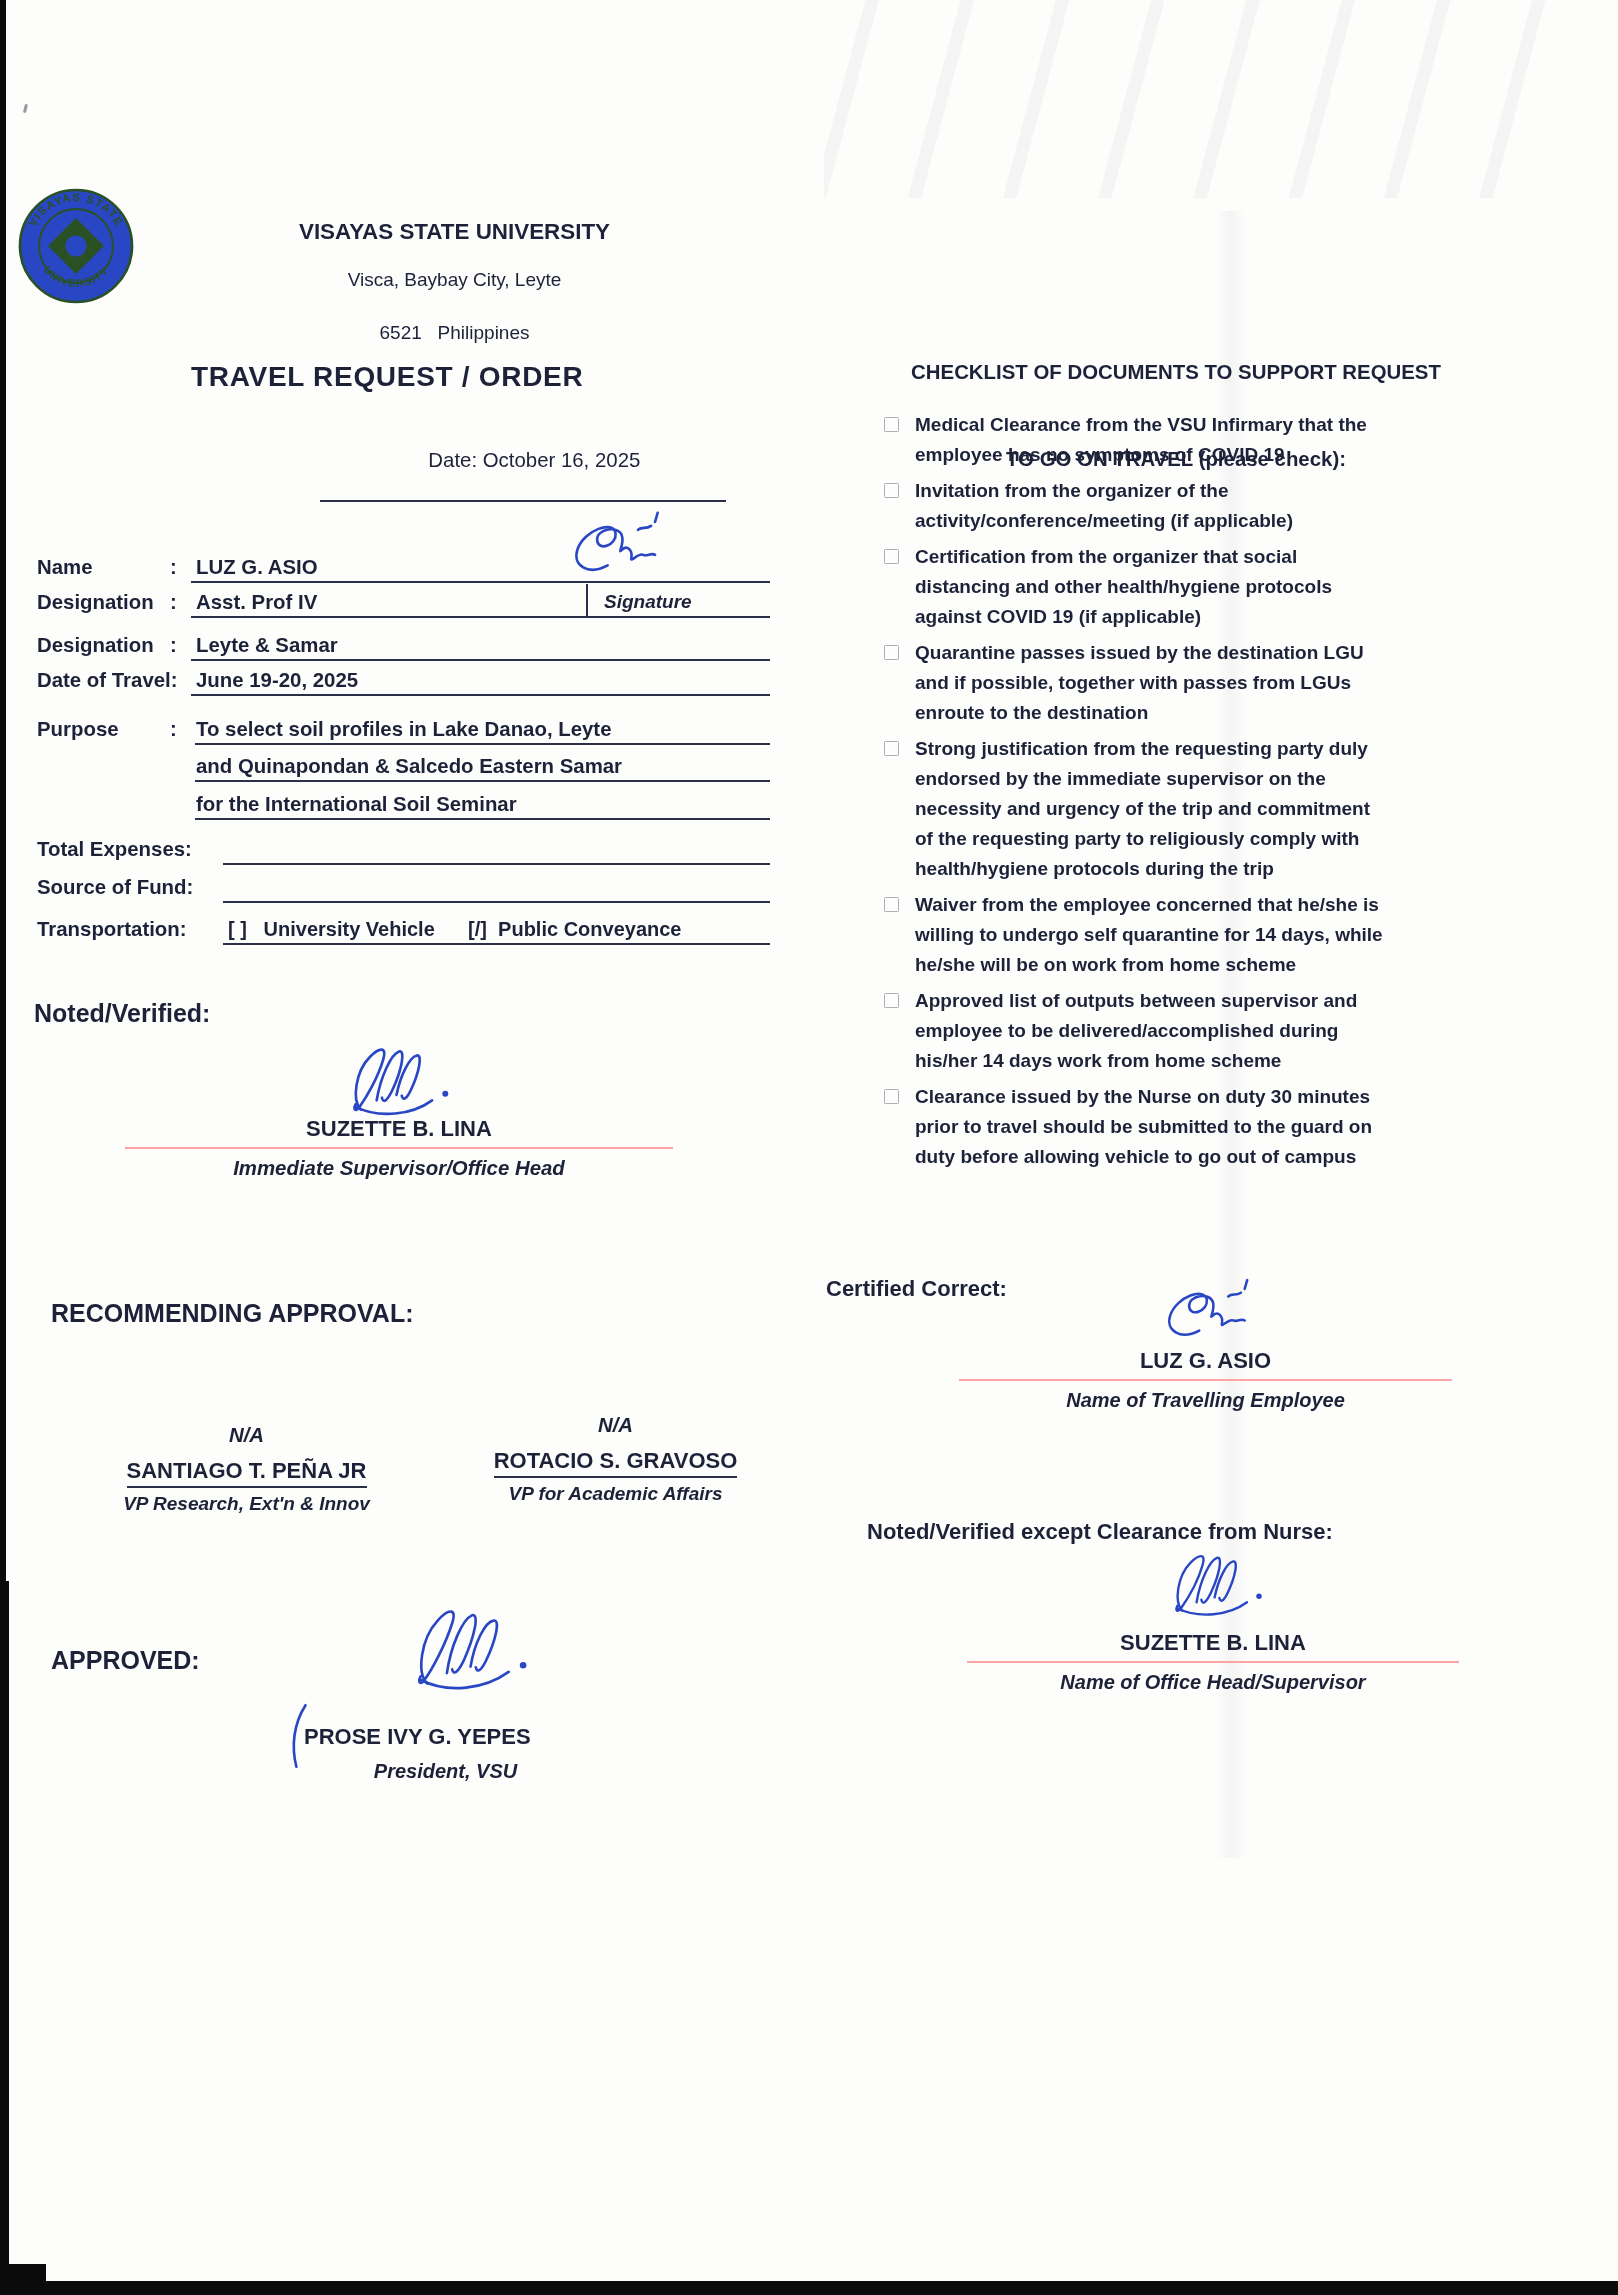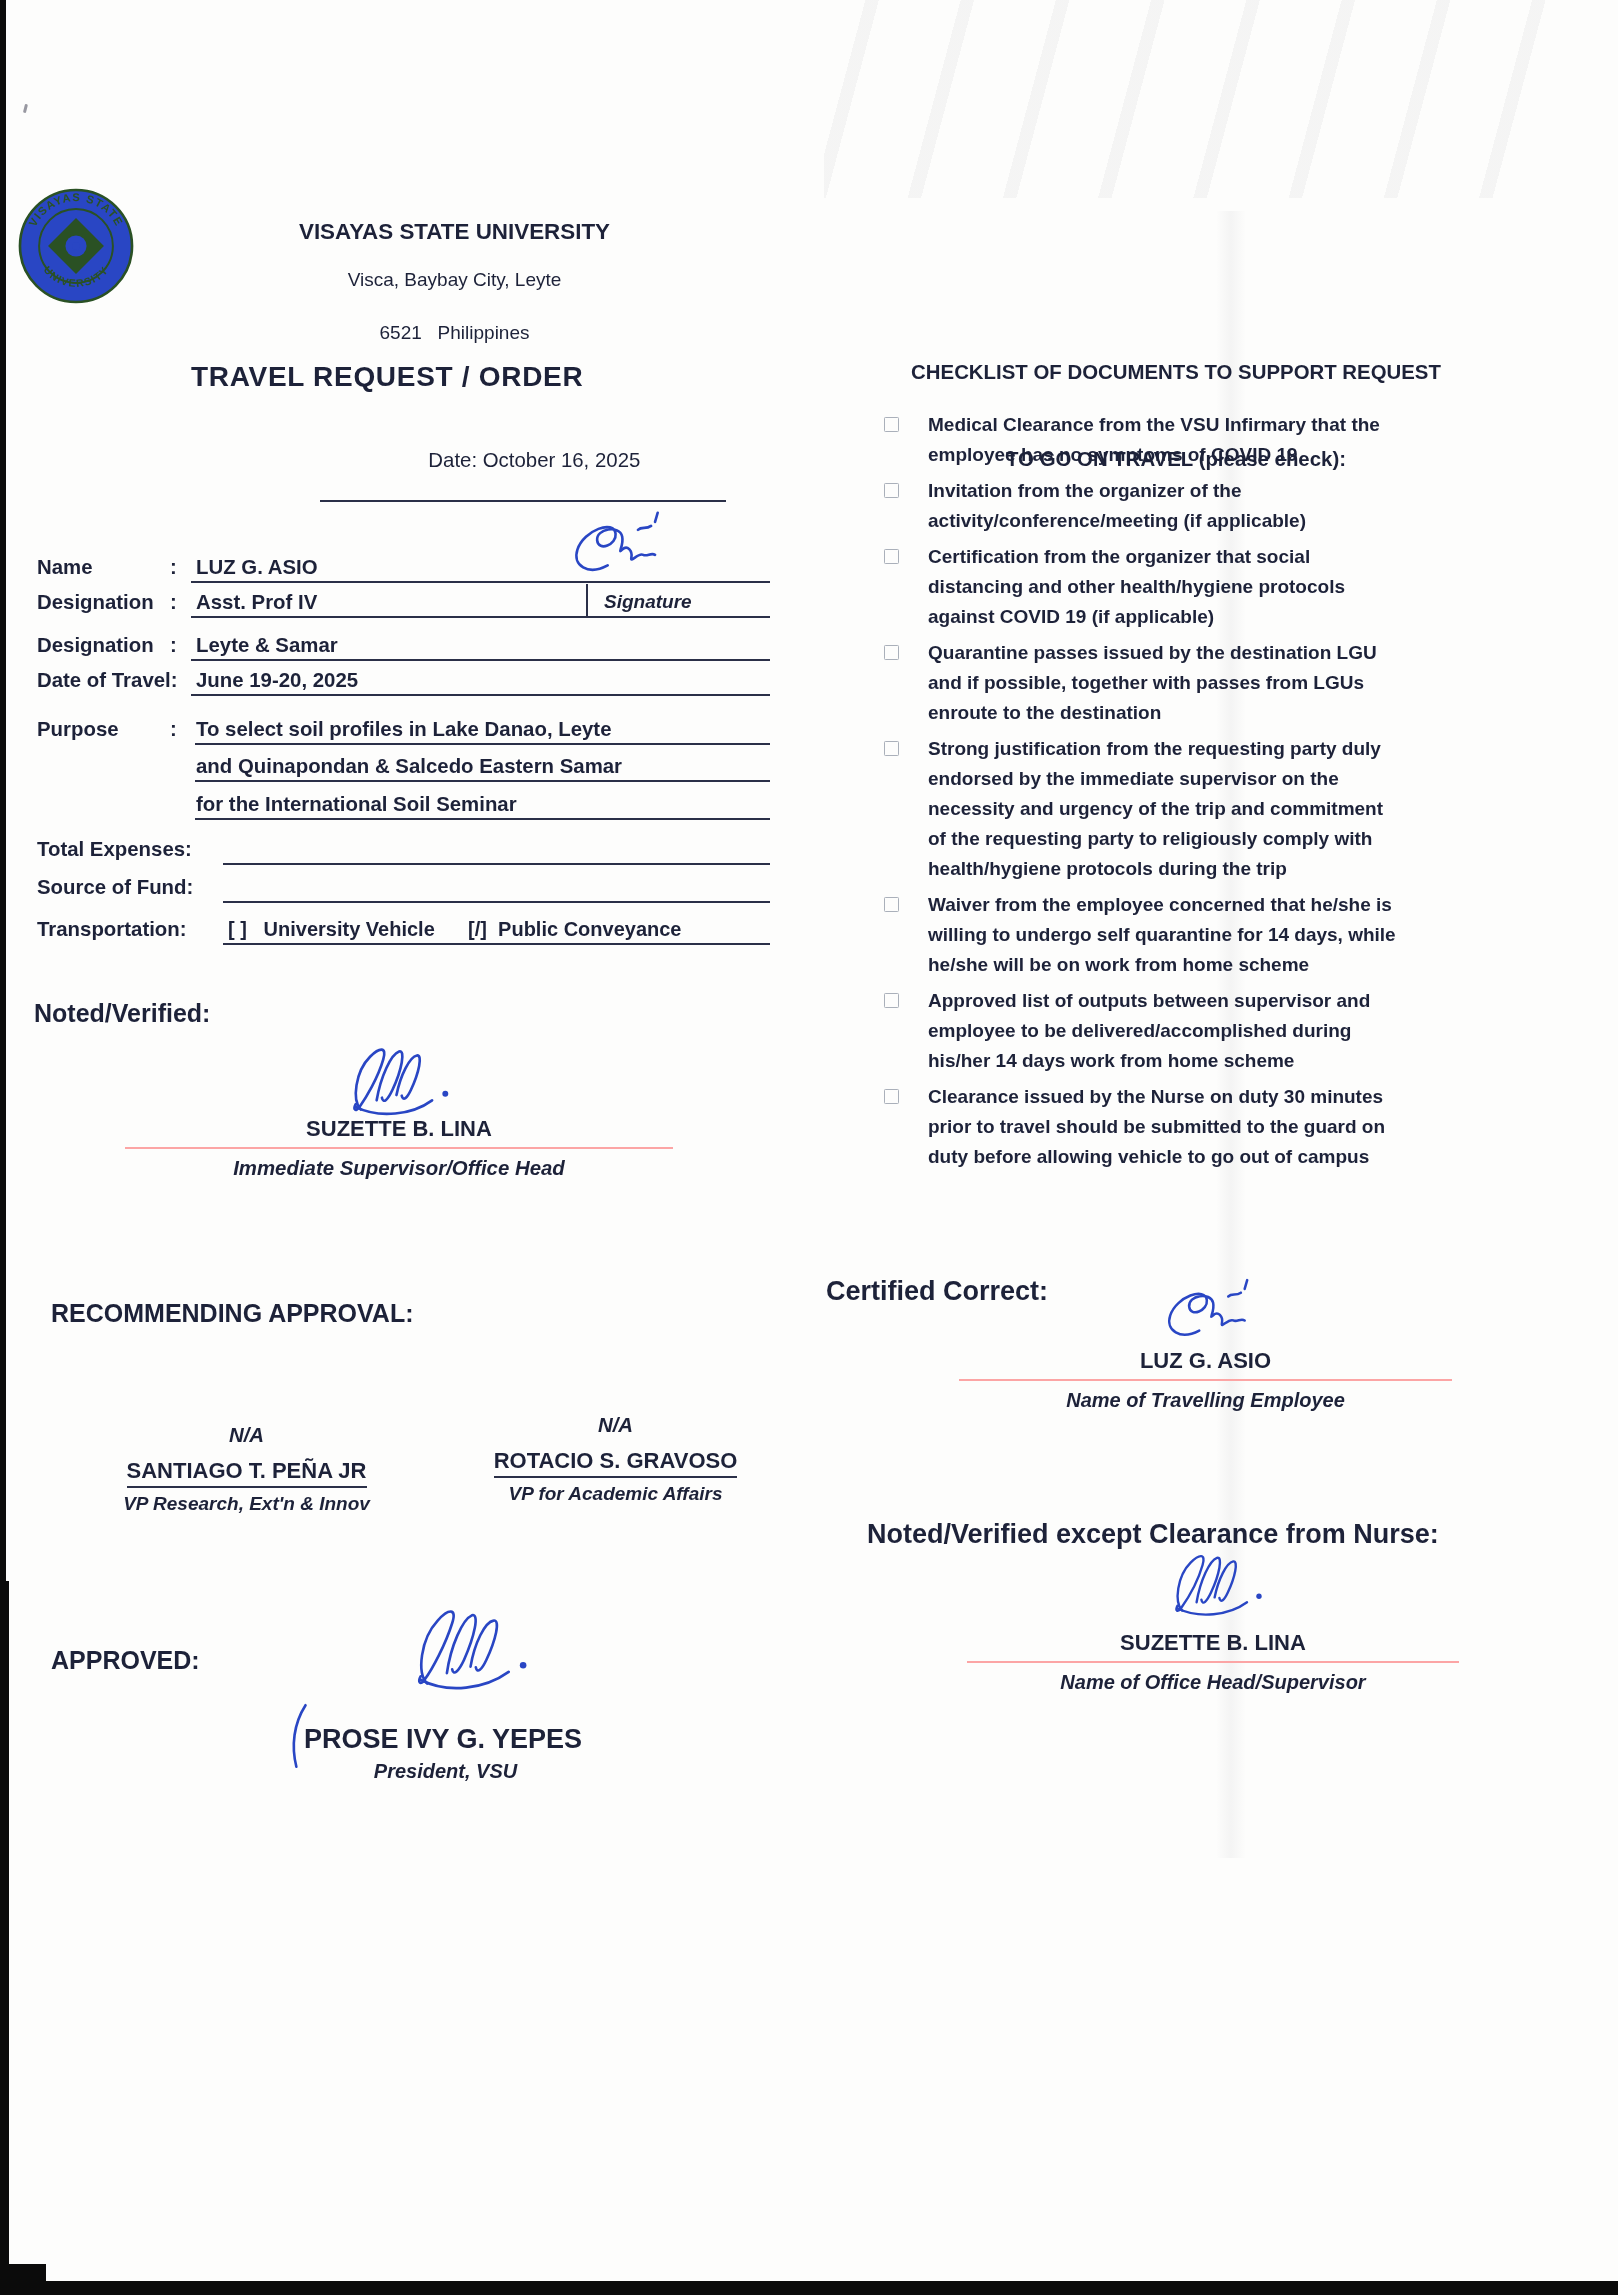--- a/index.html
+++ b/index.html
@@ -2,38 +2,38 @@
 <html style="font-size:10.5px"><head>
 <meta charset="utf-8">
 <style>
   html,body{margin:0;padding:0;background:#ffffff;}
   body{font-family:"Liberation Sans","DejaVu Sans",sans-serif;color:#1d2239;}
   #page{position:relative;width:1619px;height:2295px;background:#fdfdfc;overflow:hidden;}
   .t{position:absolute;white-space:pre;}
   .b{font-weight:700;}
   .i{font-style:italic;}
   .ctr{text-align:center;}
-  .f29{font-size:19px;} .f30{font-size:20px;} .f31{font-size:20.4px;} .f33{font-size:27px;}
+  .f29{font-size:19px;} .f30{font-size:20px;} .f31{font-size:20.4px;} .f33{font-size:22px;}
   .f34{font-size:22.4px;} .f38{font-size:25px;} .f43{font-size:28px;}
 
   
   .frow{position:absolute;left:37px;width:733px;height:34px;}
   .frow .lbl{position:absolute;left:0;bottom:4px;font-weight:700;font-size:20.4px;white-space:pre;}
   .frow .col{position:absolute;left:133px;bottom:4px;font-weight:700;font-size:20.4px;}
   .frow .val{position:absolute;left:159px;bottom:4px;font-weight:700;font-size:20.4px;white-space:pre;}
   .frow .line{position:absolute;bottom:0;right:0;border-bottom:2px solid #2b3048;}
   .vdiv{position:absolute;bottom:0;height:34px;border-left:2px solid #2b3048;}
 
   
   .sigline{position:absolute;text-align:center;border-bottom:2px solid #fca5a5;padding-bottom:5.3px;font-weight:700;font-size:22px;}
   .sigtitle{position:absolute;text-align:center;font-weight:700;font-style:italic;font-size:20px;}
 
   
   #checklist-items{position:absolute;left:884px;top:410px;width:665px;}
-  .check-item{display:flex;gap:29px;margin-bottom:6px;}
+  .check-item{display:flex;gap:16px;margin-bottom:6px;}
   .cbox{width:13px;height:13px;border:1.6px solid #aab0ba;border-radius:1.3px;margin-top:7.2px;flex:0 0 auto;background:#fdfdfc;}
   .cl-line{font-weight:700;font-size:19px;line-height:30px;white-space:pre;}
 
   .approver{position:absolute;width:329px;text-align:center;}
   .approver .na{font-weight:700;font-style:italic;font-size:20.4px;margin-bottom:10.5px;}
   .approver .nm{display:inline-block;font-weight:700;font-size:22px;border-bottom:2px solid #2b3048;padding-bottom:2.6px;margin-bottom:5.3px;}
   .approver .ttl{font-weight:700;font-style:italic;font-size:19px;}
 
   .sig{position:absolute;}
   .sig path{fill:none;stroke:#2946c4;stroke-width:4;stroke-linecap:round;stroke-linejoin:round;}

